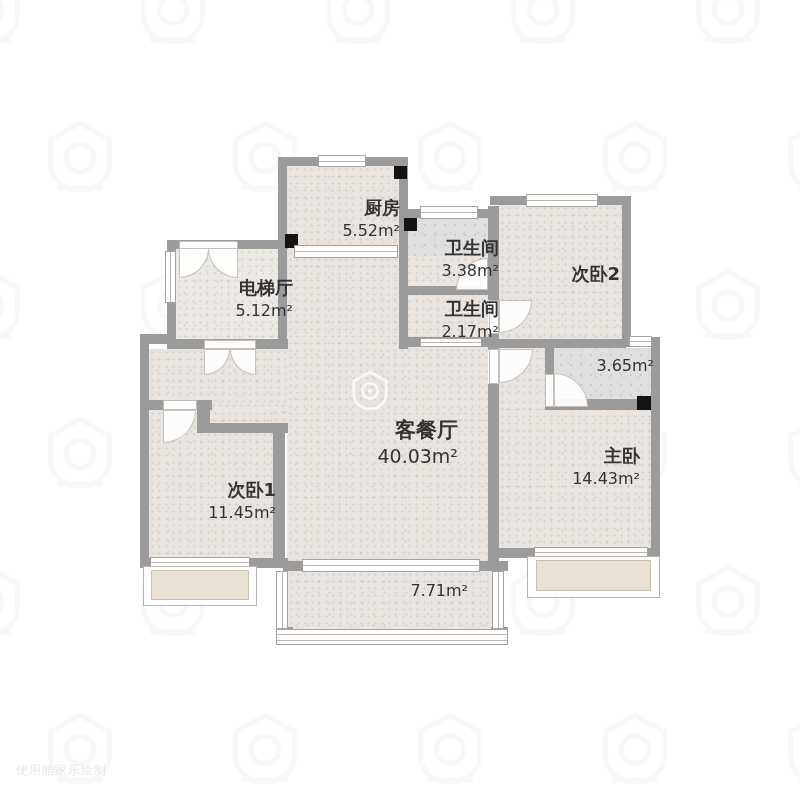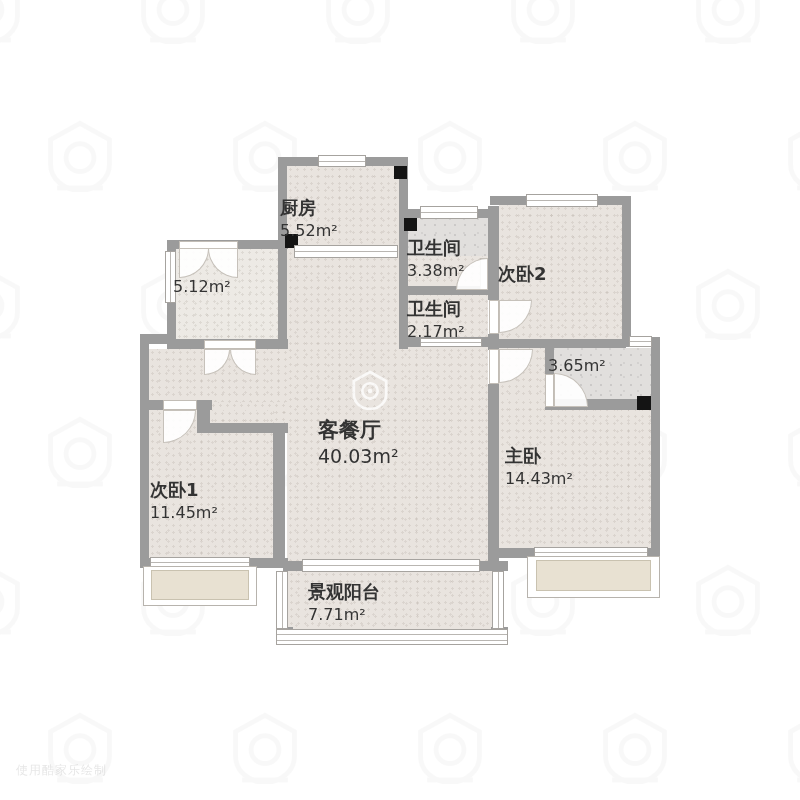--- a/index.html
+++ b/index.html
@@ -35,21 +35,21 @@
   .leaf{position:absolute;background:#fff;border:1px solid #c2bdb6;box-sizing:border-box;}
   .arc{position:absolute;background:rgba(255,255,255,.92);border:1px solid #c6c1ba;box-sizing:border-box;}
   .arc.br{border-radius:0 0 100% 0;}
   .arc.bl{border-radius:0 0 0 100%;}
   .arc.tr{border-radius:0 100% 0 0;}
   .arc.tl{border-radius:100% 0 0 0;}
   
   .bay-outer{position:absolute;background:#fff;border:1px solid #b7b3ad;box-sizing:border-box;}
   .bay-inner{position:absolute;background:var(--bay,#e8e1d2);border:1px solid #c9c2b0;box-sizing:border-box;}
   
-  .room-label{position:absolute;text-align:left;color:var(--text,#333);line-height:1.35;}
+  .room-label{position:absolute;text-align:right;color:var(--text,#333);line-height:1.35;}
   .room-label .nm{font-size:18px;font-weight:bold;}
   .room-label .ar{font-size:16px;font-weight:400;}
   .room-label.big .nm{font-size:21px;}
   .room-label.big .ar{font-size:19px;}
   
   .brand{position:absolute;left:352px;top:370px;display:flex;align-items:center;gap:7px;
          opacity:.78;color:#fff;pointer-events:none;}
   .brand .txt{display:flex;flex-direction:column;line-height:1;}
   .brand .cn{font-size:25px;font-weight:bold;letter-spacing:2px;text-shadow:0 0 2px rgba(180,175,168,.5);}
   .brand .en{font-size:8px;letter-spacing:2.2px;margin-top:3px;text-shadow:0 0 2px rgba(180,175,168,.5);}
@@ -317,39 +317,39 @@
     <div class="ar">3.38m²</div>
   </div>
   <div class="room-label" style="left:407px;top:297px;width:92px">
     <div class="nm">卫生间</div>
     <div class="ar">2.17m²</div>
   </div>
   <div class="room-label" style="left:498px;top:262px;width:122px">
     <div class="nm">次卧2</div>
   </div>
   <div class="room-label" style="left:173px;top:276px;width:120px">
+    <div class="nm">电梯厅</div>
     <div class="ar">5.12m²</div>
   </div>
   <div class="room-label" style="left:548px;top:355px;width:106px">
     <div class="ar">3.65m²</div>
   </div>
   <div class="room-label big" style="left:318px;top:416px;width:140px">
     <div class="nm">客餐厅</div>
     <div class="ar">40.03m²</div>
   </div>
   <div class="room-label" style="left:505px;top:444px;width:135px">
     <div class="nm">主卧</div>
     <div class="ar">14.43m²</div>
   </div>
   <div class="room-label" style="left:150px;top:478px;width:126px">
     <div class="nm">次卧1</div>
     <div class="ar">11.45m²</div>
   </div>
   <div class="room-label" style="left:308px;top:580px;width:160px">
-    <div class="nm">景观阳台</div>
     <div class="ar">7.71m²</div>
   </div>
 
   <div class="brand">
     <svg width="36" height="40" viewBox="0 0 40 44">
       <path d="M20 2 L38 12 V27 a18 16 0 0 1 -36 0 V12 Z" fill="none" stroke="#ffffff" stroke-width="3"></path>
       <circle cx="20" cy="23" r="8.5" fill="none" stroke="#ffffff" stroke-width="3"></circle>
       <circle cx="20" cy="23" r="2.5" fill="#ffffff"></circle>
     </svg>
   </div>

